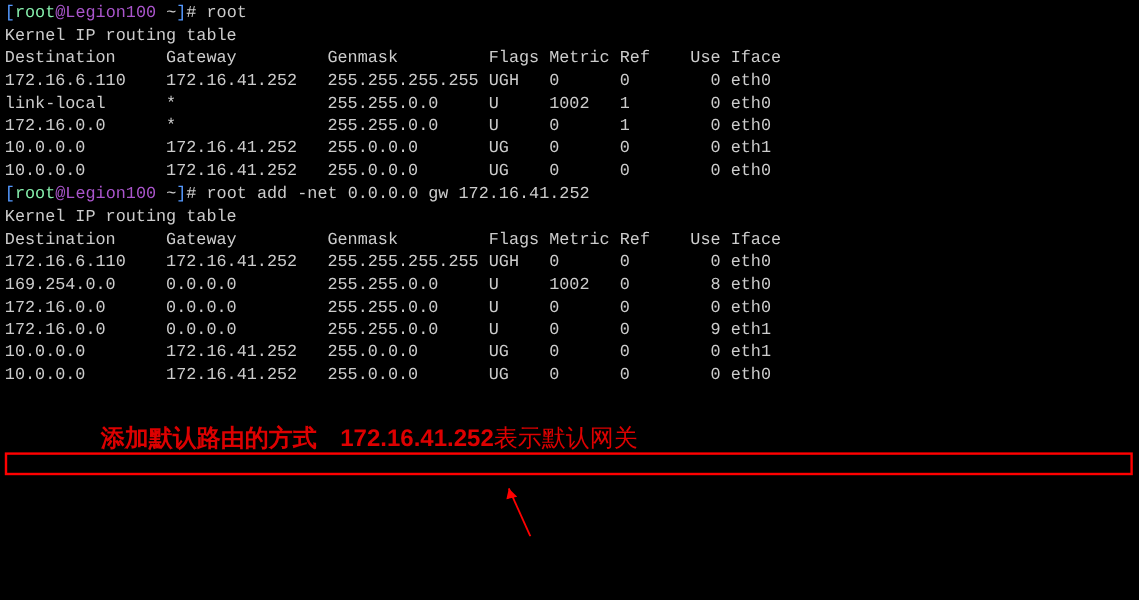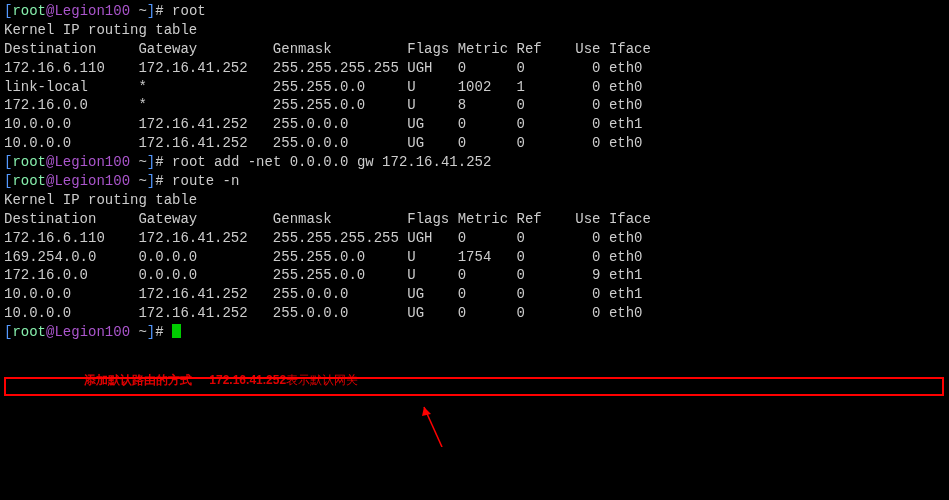--- a/index.html
+++ b/index.html
@@ -37,21 +37,21 @@
       border: 2px solid red;
       left: 0px;
       width: 940px;
       height: 19px;
       top: 375px;
       pointer-events: none;
     }
     .annotation {
       margin-top: 30px;
       padding-left: 80px;
-      font-size: 12px;
+      font-size: 20px;
       font-family: sans-serif;
     }
     .anno-red { color: #dd0000; font-weight: bold; }
     .anno-ip { color: #dd0000; font-weight: bold; margin-left: 14px; }
     .anno-text { color: #dd0000; }
     .arrow-svg {
       position: absolute;
       left: 410px;
       top: 400px;
       pointer-events: none;
@@ -63,36 +63,35 @@
 </head>
 <body>
 
 <div class="container">
 <div class="line"><span class="bracket">[</span><span class="red">root</span><span class="purple">@</span><span class="purple">Legion100</span><span class="white"> ~</span><span class="bracket">]</span><span class="white"># </span><span class="white">root</span></div>
 <div class="line">Kernel IP routing table</div>
 <div class="line" id="cols1">Destination     Gateway         Genmask         Flags Metric Ref    Use Iface</div>
 <div id="table1">
       <div class="line">172.16.6.110    172.16.41.252   255.255.255.255 UGH   0      0        0 eth0</div>
       <div class="line">link-local      *               255.255.0.0     U     1002   1        0 eth0</div>
-      <div class="line">172.16.0.0      *               255.255.0.0     U     8      0        0 eth0</div>
+      <div class="line">172.16.0.0      *               255.255.0.0     U     0      1        0 eth0</div>
       <div class="line">10.0.0.0        172.16.41.252   255.0.0.0       UG    0      0        0 eth1</div>
       <div class="line">10.0.0.0        172.16.41.252   255.0.0.0       UG    0      0        0 eth0</div>
     </div>
 <div class="line"><span class="bracket">[</span><span class="red">root</span><span class="purple">@</span><span class="purple">Legion100</span><span class="white"> ~</span><span class="bracket">]</span><span class="white"># </span><span class="white">root add -net 0.0.0.0 gw 172.16.41.252</span></div>
-<div class="line"><span class="bracket">[</span><span class="red">root</span><span class="purple">@</span><span class="purple">Legion100</span><span class="white"> ~</span><span class="bracket">]</span><span class="white"># </span><span class="white">route -n</span></div>
 <div class="line">Kernel IP routing table</div>
 <div class="line" id="cols2">Destination     Gateway         Genmask         Flags Metric Ref    Use Iface</div>
 <div id="table2">
       <div class="line">172.16.6.110    172.16.41.252   255.255.255.255 UGH   0      0        0 eth0</div>
-      <div class="line">169.254.0.0     0.0.0.0         255.255.0.0     U     1754   0        0 eth0</div>
+      <div class="line">169.254.0.0     0.0.0.0         255.255.0.0     U     1002   0        8 eth0</div>
+      <div class="line">172.16.0.0      0.0.0.0         255.255.0.0     U     0      0        0 eth0</div>
       <div class="line">172.16.0.0      0.0.0.0         255.255.0.0     U     0      0        9 eth1</div>
       <div class="line">10.0.0.0        172.16.41.252   255.0.0.0       UG    0      0        0 eth1</div>
       <div class="line">10.0.0.0        172.16.41.252   255.0.0.0       UG    0      0        0 eth0</div>
     </div>
-<div class="line"><span class="bracket">[</span><span class="red">root</span><span class="purple">@</span><span class="purple">Legion100</span><span class="white"> ~</span><span class="bracket">]</span><span class="white"># </span><span class="cursor"></span></div>
 
 <div class="highlight-box"></div>
 
 <svg class="arrow-svg" width="40" height="45">
   <line x1="28" y1="45" x2="10" y2="5" stroke="red" stroke-width="1.5"></line>
   <polygon points="10,5 17,12 8,14" fill="red"></polygon>
 </svg>
 
 <div class="annotation">
   <span class="anno-red">添加默认路由的方式</span>

